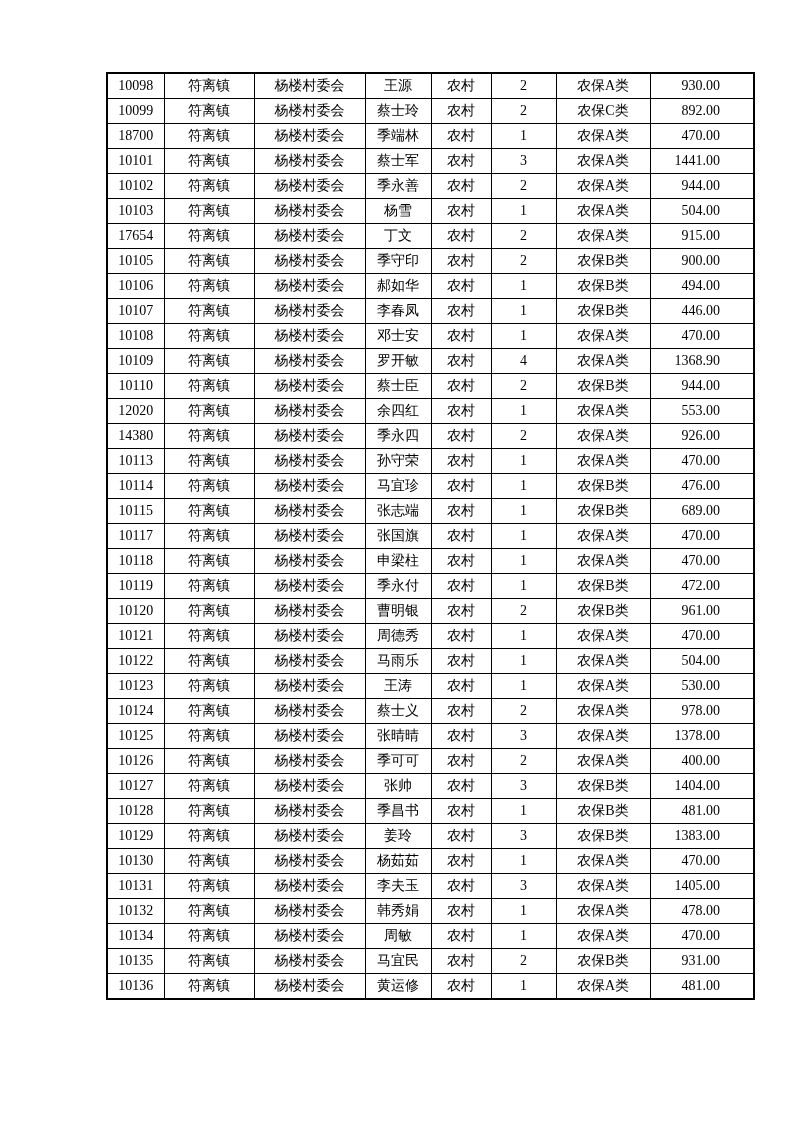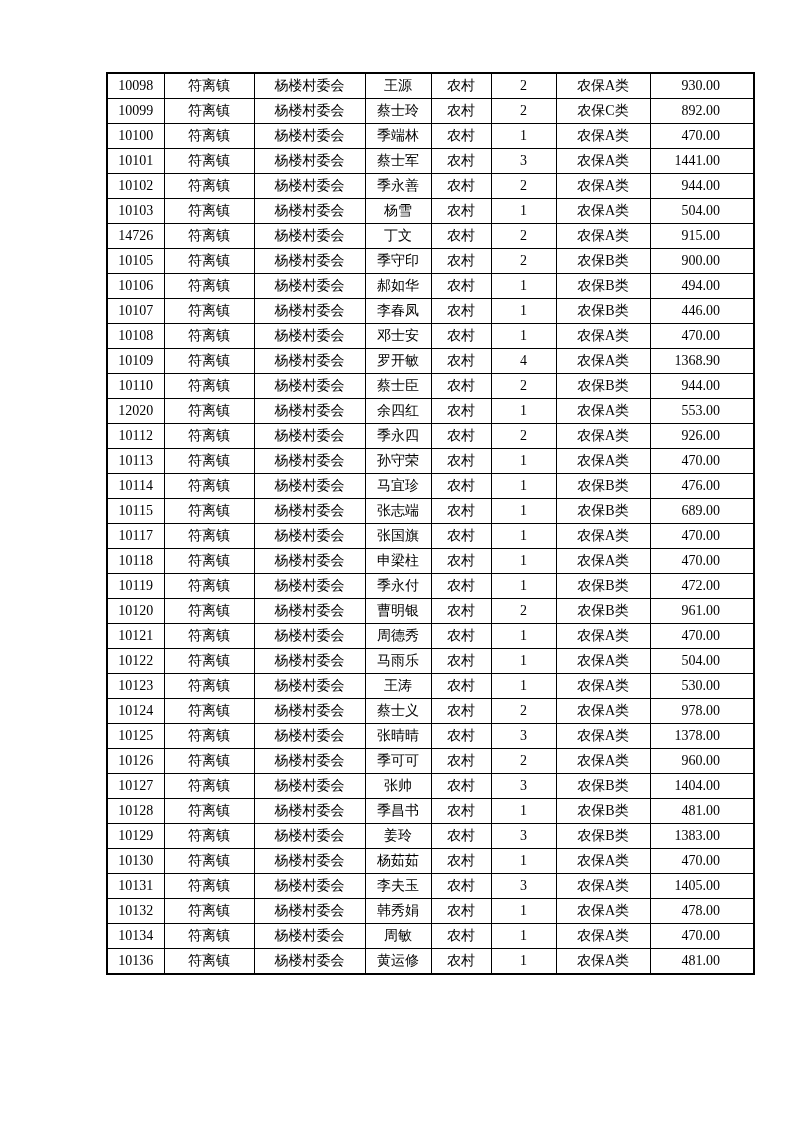--- a/index.html
+++ b/index.html
@@ -79,21 +79,21 @@
           <td>10099</td>
           <td>符离镇</td>
           <td>杨楼村委会</td>
           <td>蔡士玲</td>
           <td>农村</td>
           <td>2</td>
           <td>农保C类</td>
           <td class="c-amount">892.00</td>
         </tr>
         <tr>
-          <td>10100</td>
+          <td>18700</td>
           <td>符离镇</td>
           <td>杨楼村委会</td>
           <td>季端林</td>
           <td>农村</td>
           <td>1</td>
           <td>农保A类</td>
           <td class="c-amount">470.00</td>
         </tr>
         <tr>
           <td>10101</td>
@@ -119,21 +119,21 @@
           <td>10103</td>
           <td>符离镇</td>
           <td>杨楼村委会</td>
           <td>杨雪</td>
           <td>农村</td>
           <td>1</td>
           <td>农保A类</td>
           <td class="c-amount">504.00</td>
         </tr>
         <tr>
-          <td>14726</td>
+          <td>17654</td>
           <td>符离镇</td>
           <td>杨楼村委会</td>
           <td>丁文</td>
           <td>农村</td>
           <td>2</td>
           <td>农保A类</td>
           <td class="c-amount">915.00</td>
         </tr>
         <tr>
           <td>10105</td>
@@ -199,21 +199,21 @@
           <td>12020</td>
           <td>符离镇</td>
           <td>杨楼村委会</td>
           <td>余四红</td>
           <td>农村</td>
           <td>1</td>
           <td>农保A类</td>
           <td class="c-amount">553.00</td>
         </tr>
         <tr>
-          <td>10112</td>
+          <td>14380</td>
           <td>符离镇</td>
           <td>杨楼村委会</td>
           <td>季永四</td>
           <td>农村</td>
           <td>2</td>
           <td>农保A类</td>
           <td class="c-amount">926.00</td>
         </tr>
         <tr>
           <td>10113</td>
@@ -336,21 +336,21 @@
           <td class="c-amount">1378.00</td>
         </tr>
         <tr>
           <td>10126</td>
           <td>符离镇</td>
           <td>杨楼村委会</td>
           <td>季可可</td>
           <td>农村</td>
           <td>2</td>
           <td>农保A类</td>
-          <td class="c-amount">960.00</td>
+          <td class="c-amount">400.00</td>
         </tr>
         <tr>
           <td>10127</td>
           <td>符离镇</td>
           <td>杨楼村委会</td>
           <td>张帅</td>
           <td>农村</td>
           <td>3</td>
           <td>农保B类</td>
           <td class="c-amount">1404.00</td>
@@ -407,20 +407,30 @@
         </tr>
         <tr>
           <td>10134</td>
           <td>符离镇</td>
           <td>杨楼村委会</td>
           <td>周敏</td>
           <td>农村</td>
           <td>1</td>
           <td>农保A类</td>
           <td class="c-amount">470.00</td>
+        </tr>
+        <tr>
+          <td>10135</td>
+          <td>符离镇</td>
+          <td>杨楼村委会</td>
+          <td>马宜民</td>
+          <td>农村</td>
+          <td>2</td>
+          <td>农保B类</td>
+          <td class="c-amount">931.00</td>
         </tr>
         <tr>
           <td>10136</td>
           <td>符离镇</td>
           <td>杨楼村委会</td>
           <td>黄运修</td>
           <td>农村</td>
           <td>1</td>
           <td>农保A类</td>
           <td class="c-amount">481.00</td>

